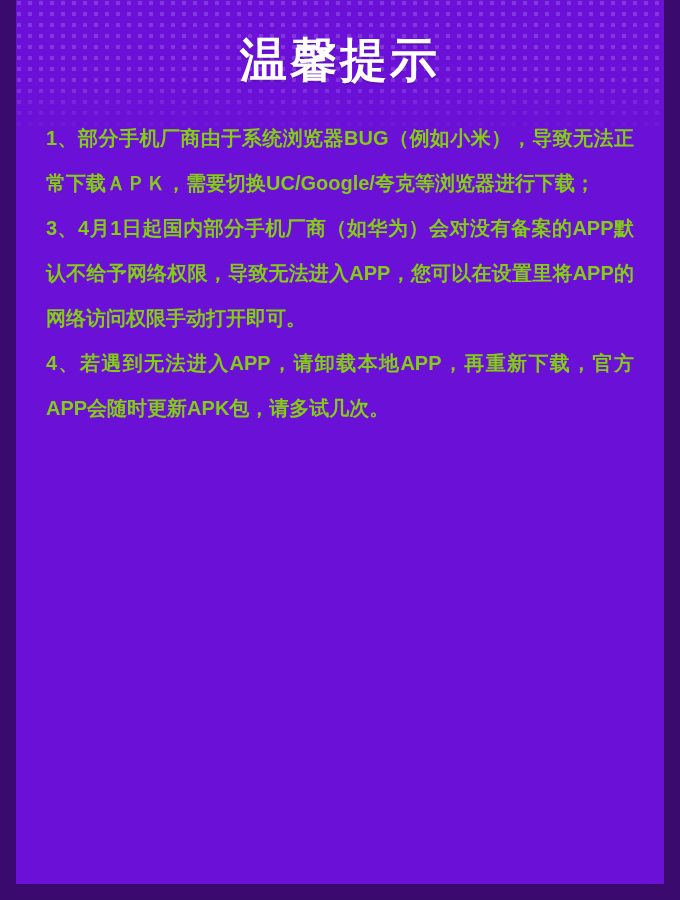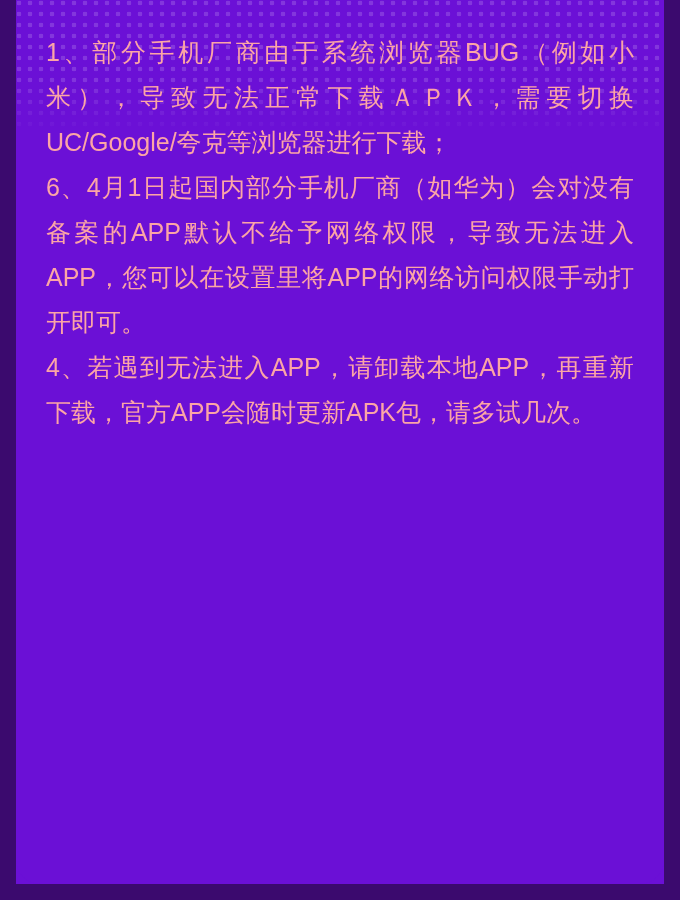--- a/index.html
+++ b/index.html
@@ -93,43 +93,44 @@
 
   #notice-list {
     position: relative;
     z-index: 3;
     margin: 0;
     padding: 30px 30px 0 30px;
     list-style: none;
   }
 
   .notice-item {
-    color: #fca5a5;
-    font-size: 25px;
+    color: #84cc16;
+    font-size: 20px;
     line-height: 45px;
-    font-weight: normal;
+    font-weight: bold;
     text-align: justify;
     text-justify: inter-ideograph;
     margin: 0 0 0 0;
     word-break: break-word;
   }
 </style>
 </head>
 <body>
 
 <div id="notice-card">
 
   <div id="sheet">
 
     <div id="dot-texture"></div>
 
+    <h1 id="title">温馨提示</h1>
 
     <ul id="notice-list">
       <li class="notice-item">1、部分手机厂商由于系统浏览器BUG（例如小米），导致无法正常下载ＡＰＫ，需要切换UC/Google/夸克等浏览器进行下载；</li>
-      <li class="notice-item">6、4月1日起国内部分手机厂商（如华为）会对没有备案的APP默认不给予网络权限，导致无法进入APP，您可以在设置里将APP的网络访问权限手动打开即可。</li>
+      <li class="notice-item">3、4月1日起国内部分手机厂商（如华为）会对没有备案的APP默认不给予网络权限，导致无法进入APP，您可以在设置里将APP的网络访问权限手动打开即可。</li>
       <li class="notice-item">4、若遇到无法进入APP，请卸载本地APP，再重新下载，官方APP会随时更新APK包，请多试几次。</li>
     </ul>
 
   </div>
 
   <div id="edge-left"></div>
   <div id="edge-right"></div>
   <div id="edge-bottom"></div>
 
 </div>

